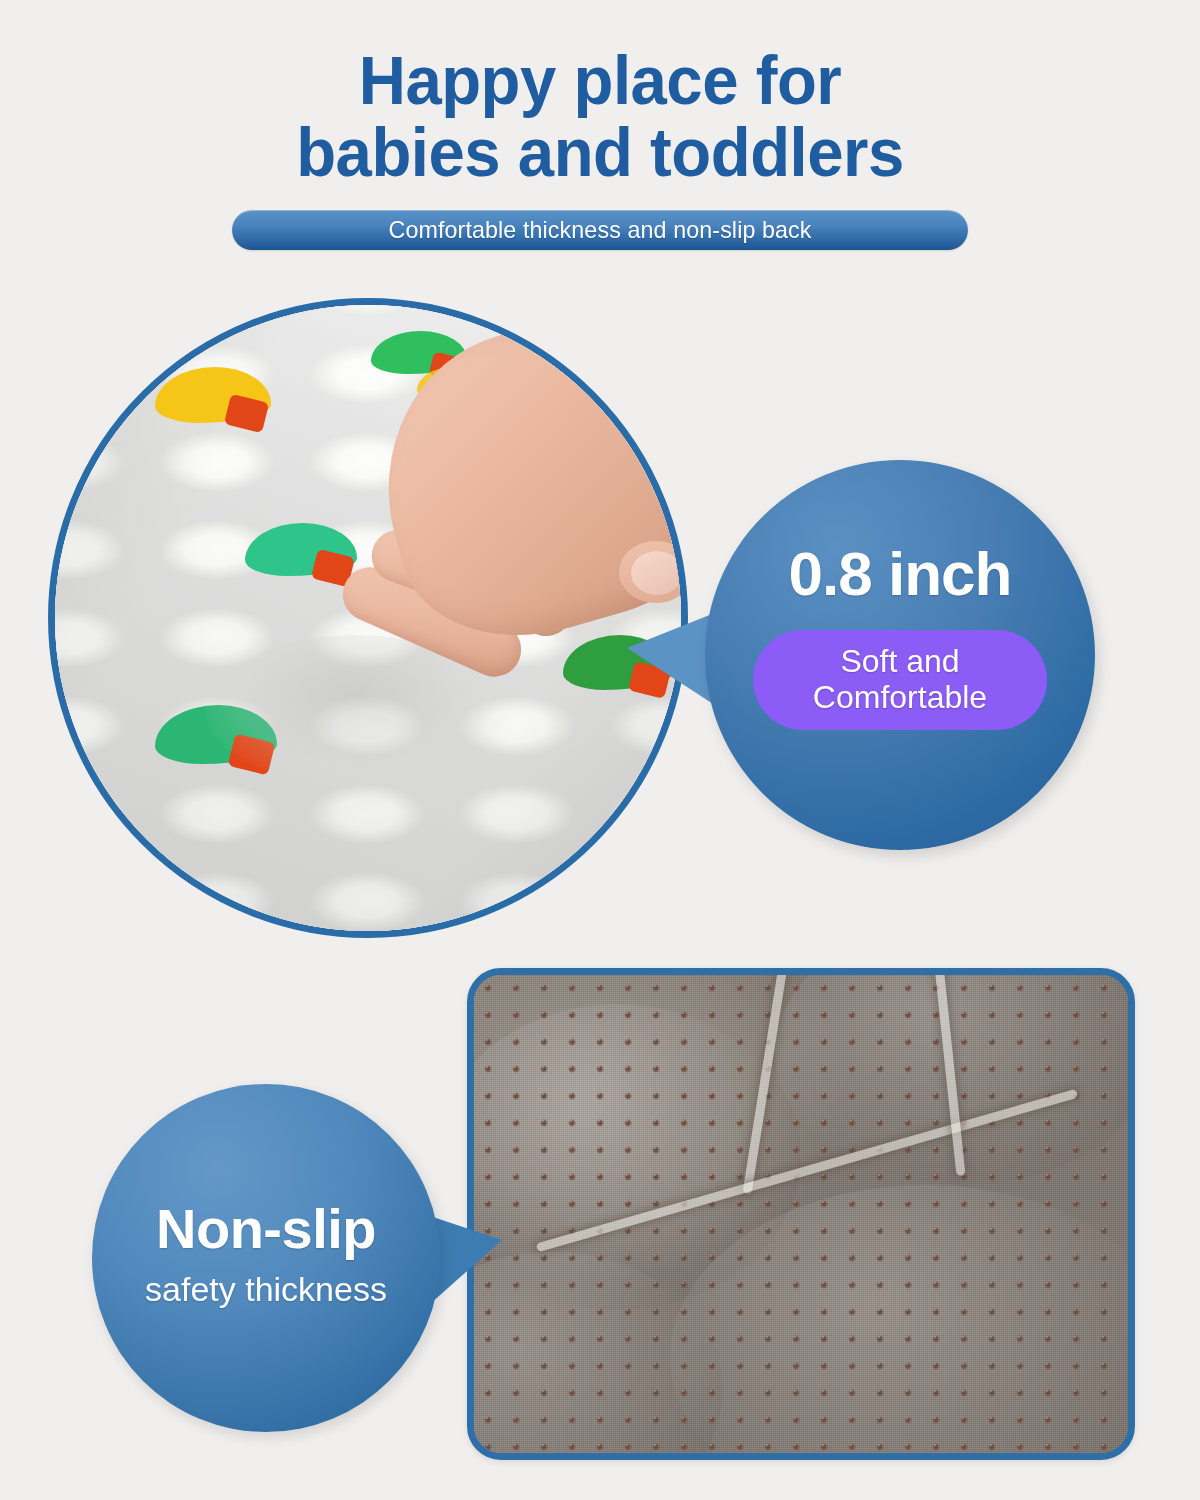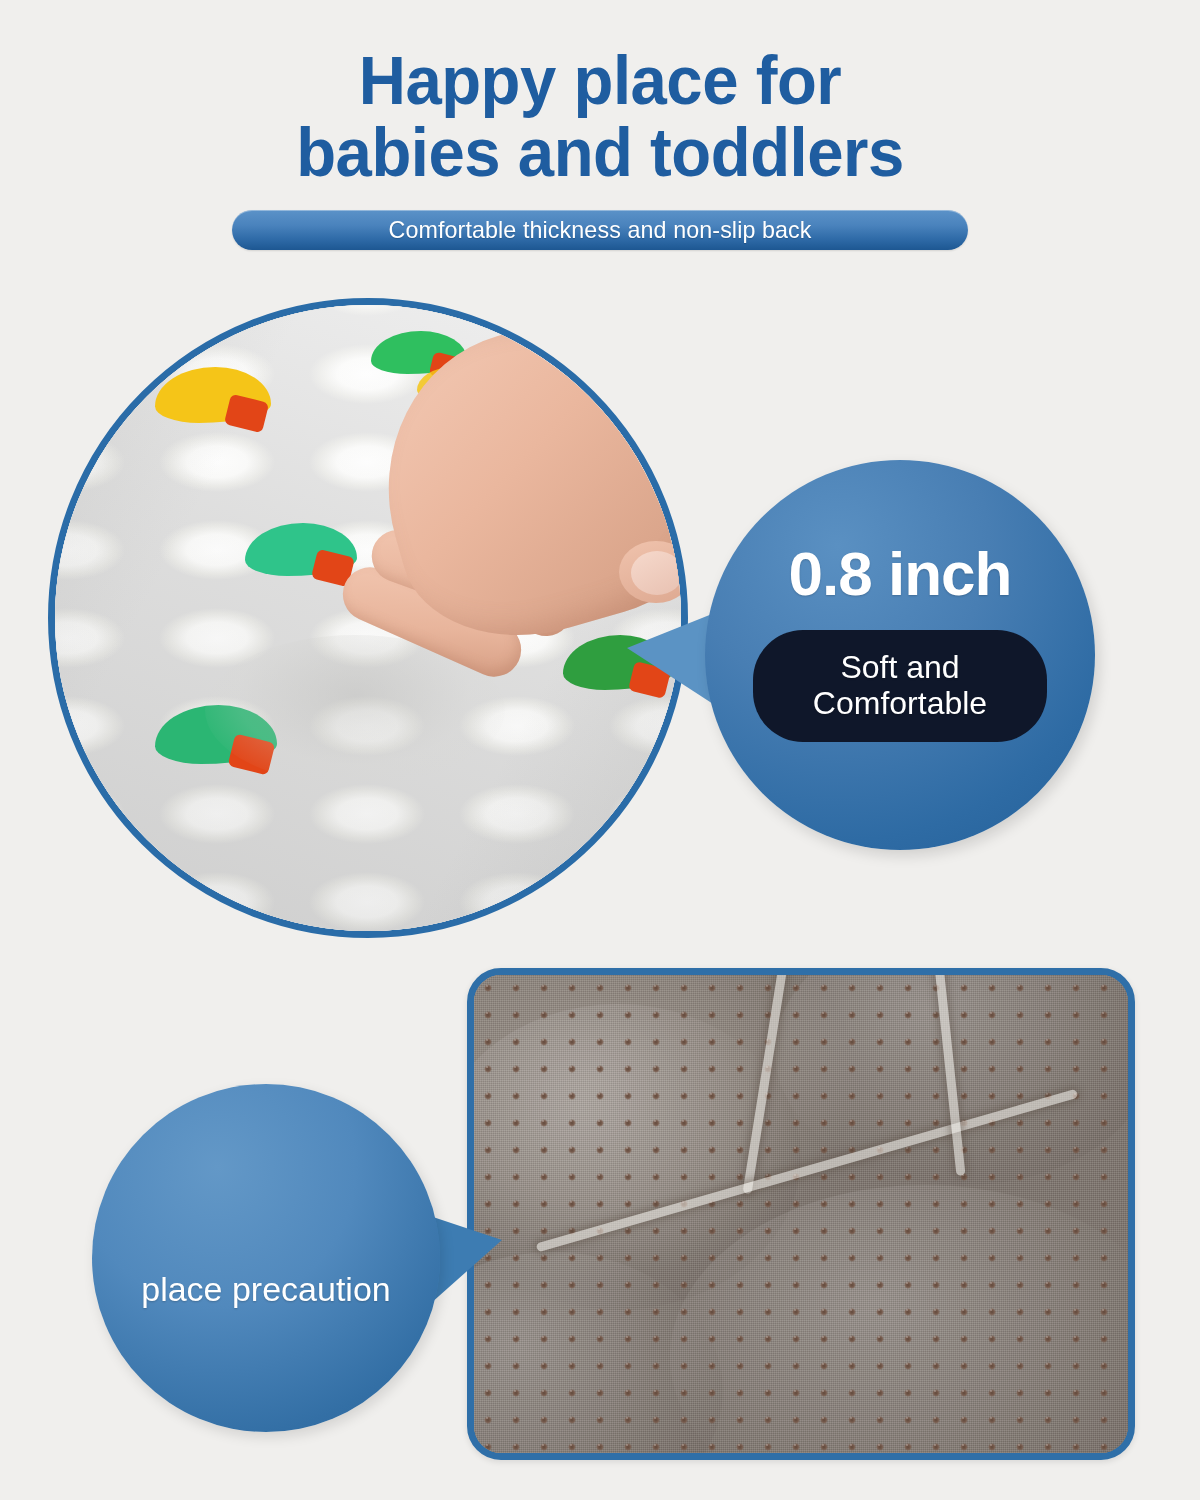--- a/index.html
+++ b/index.html
@@ -154,23 +154,23 @@
   }
   .callout-inch .inch-text {
     position: absolute; left: 0; top: 78px; width: 100%;
     text-align: center;
     font-size: 62px; font-weight: bold; color: #ffffff;
     letter-spacing: -1px;
     text-shadow: 0 1px 2px rgba(0,0,0,0.18);
   }
   .gray-pill {
     position: absolute; left: 48px; top: 170px;
-    width: 294px; height: 112px;
+    width: 294px; height: 100px;
     border-radius: 50px;
-    background: #0f172a;
+    background: #8b5cf6;
     display: flex; align-items: center; justify-content: center;
     flex-direction: column;
   }
   .gray-pill span {
     display: block; color: #ffffff; font-size: 32px; line-height: 1.12;
     text-align: center;
     text-shadow: 0 1px 2px rgba(0,0,0,0.20);
   }
 
   
@@ -333,16 +333,17 @@
     <div class="dots"></div>
     <div class="dots2"></div>
     <div class="quilt-seam seam-a"></div>
     <div class="quilt-seam seam-b"></div>
     <div class="quilt-seam seam-c"></div>
   </div>
 
   <div class="callout-nonslip">
     <div class="tail"></div>
     <div class="bubble"></div>
-    <div class="nonslip-sub">place precaution</div>
+    <div class="nonslip-title">Non-slip</div>
+    <div class="nonslip-sub">safety thickness</div>
   </div>
 
 </div>
 
 </body></html>

